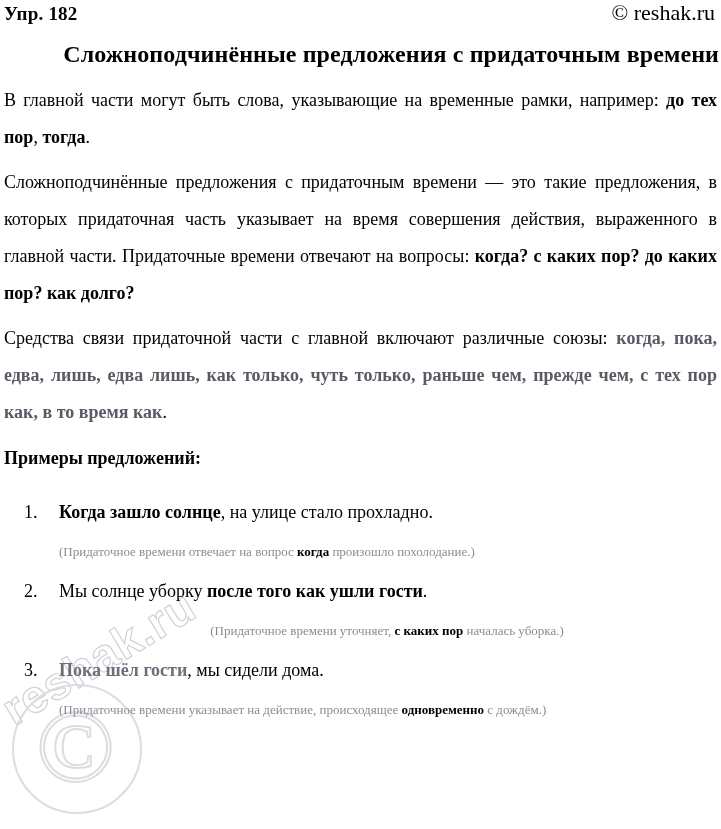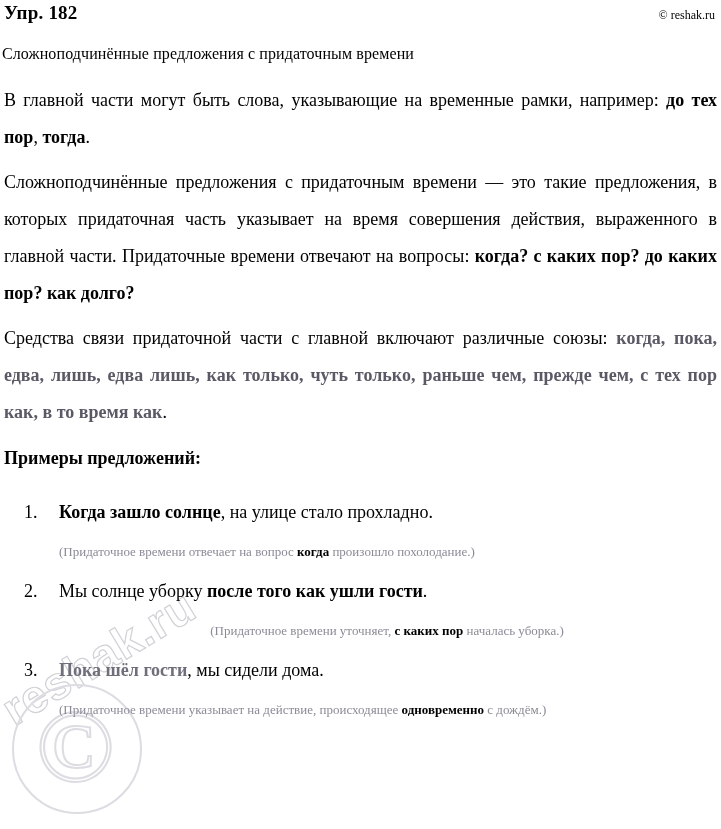--- a/index.html
+++ b/index.html
@@ -75,28 +75,28 @@
     padding: 2px 4px 0 2px;
     height: 26px;
   }
   .ex-number {
     font-weight: 700;
     font-size: 19px;
     line-height: 22px;
     letter-spacing: .2px;
   }
   .copyright {
-    font-size: 12px;
+    font-size: 22px;
     line-height: 22px;
   }
 
   .doc-title {
-    text-align: left;
-    font-weight: 400;
-    font-size: 16px;
+    text-align: right;
+    font-weight: 700;
+    font-size: 24px;
     line-height: 24px;
     margin: 14px 0 16px 0;
     letter-spacing: .1px;
   }
 
   p.para {
     margin: 0 0 8px 0;
     padding: 0 2px 0 2px;
     font-size: 18px;
     line-height: 37px;

